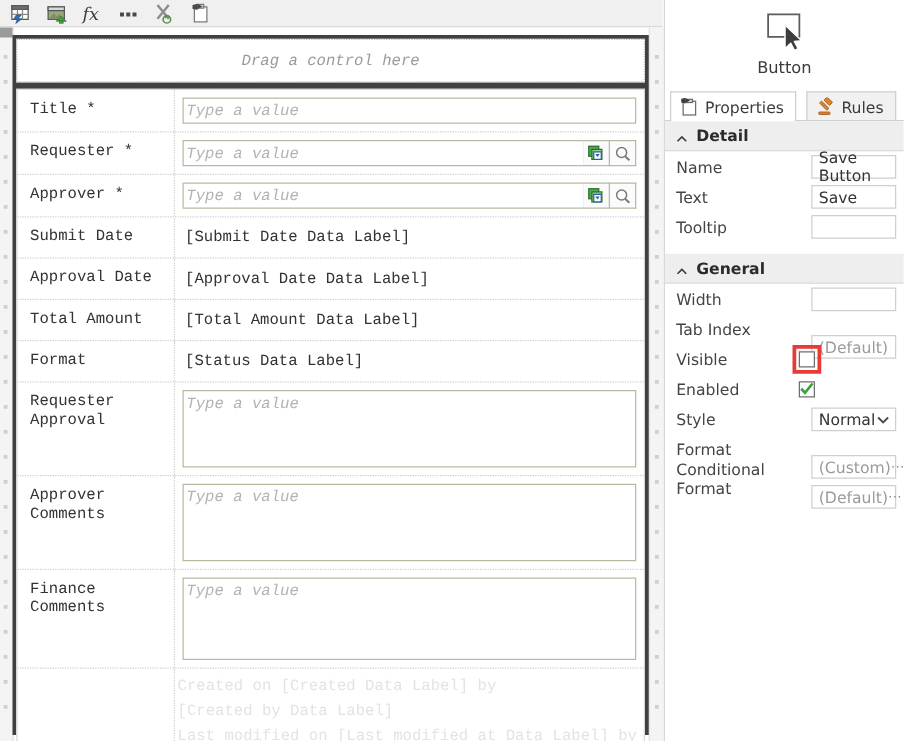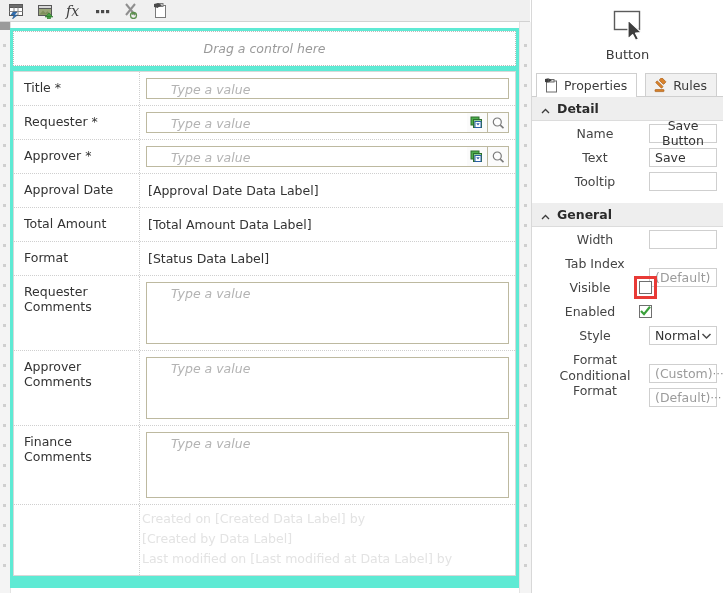--- a/index.html
+++ b/index.html
@@ -32,21 +32,21 @@
     position:absolute;left:519px;top:0;width:11px;height:571px;
     background:#f4f4f4;border-left:1px solid #e3e3e3;
   }
   .ruler-right .tick{position:absolute;left:4px;width:3px;height:3px;background:#cfcfcf;}
   .vscroll{
     position:absolute;left:0px;top:0px;width:10px;height:8px;background:#9a9a9a;
   }
 
   .form-outer{
     position:absolute;left:10px;top:6px;width:509px;height:560px;
-    background:#5eead4;box-sizing:border-box;
+    background:#404040;box-sizing:border-box;font-family:Liberation Mono, monospace;
   }
   .dropzone{
     margin:3px 3px 0 3px;height:33px;
     border:1px dotted #bbbbbb;
     display:flex;align-items:center;justify-content:center;
     color:#9a9a9a;font-style:italic;font-size:12.5px;background:#fff;
   }
   .form-table{
     margin:5px 3px 0 3px;border:1px solid #d8d8d8;background:#fff;
   }
@@ -58,21 +58,21 @@
     font-size:12.5px;color:#333;line-height:15px;
   }
   .fcell-ctrl{
     flex:1;box-sizing:border-box;padding:6px 6px 6px 6px;
     display:flex;align-items:flex-start;
   }
   .tbox{
     flex:1;height:21px;box-sizing:border-box;
     border:1px solid #bdb9a0;background:#fff;
     color:#b3b3b3;font-style:italic;font-size:12.5px;
-    padding:3px 24px;line-height:15px;
+    padding:3px 2px;line-height:15px;
   }
   .tbox.multi{height:62px;}
   .tbox.multi.tall{height:66px;}
   .datalabel{font-size:12.5px;color:#333;padding:3px 2px;}
   .lookup-icons{display:flex;align-items:center;margin-left:-1px;}
   .lkbtn{
     width:21px;height:21px;box-sizing:border-box;
     border:1px solid #bdb9a0;border-left:none;background:#fbfbfb;
     display:flex;align-items:center;justify-content:center;
   }
@@ -101,21 +101,21 @@
   .tab.active{background:#ffffff;position:relative;top:1px;height:24px;}
   .tab svg{display:block;}
 
   .section-head{
     height:23px;background:#eeeeee;border-bottom:1px solid #dcdcdc;
     display:flex;align-items:center;gap:7px;padding-left:9px;
     font-size:12.5px;font-weight:bold;color:#2b2b2b;
   }
   .chev{width:9px;height:9px;display:block;}
   .prow{
-    display:flex;align-items:center;height:24px;padding:0 6px 0 9px;box-sizing:border-box;text-align:center;
+    display:flex;align-items:center;height:24px;padding:0 6px 0 9px;box-sizing:border-box;
   }
   .plabel{flex:1;font-size:12.5px;color:#444;}
   .pval{
     width:68px;height:19px;box-sizing:border-box;border:1px solid #cfcfcf;background:#fff;
     font-size:12.5px;color:#333;padding:1px 5px;display:flex;align-items:center;
   }
   .pval.muted{color:#9b9b9b;margin-top:28px;}
   .pval.sel{justify-content:space-between;padding-right:4px;}
   .pval.ell{justify-content:space-between;padding-right:0;}
   .ell-dots{color:#8a8a8a;letter-spacing:1px;font-size:11px;}
@@ -302,20 +302,26 @@
               <div class="lkbtn">
                 <svg width="15" height="14" viewBox="0 0 15 14">
                   <circle cx="6.3" cy="6" r="4" fill="#fdfdfd" stroke="#7a7a7a" stroke-width="1.2"></circle>
                   <line x1="9.3" y1="9.2" x2="12.5" y2="12.2" stroke="#7a7a7a" stroke-width="1.6"></line>
                 </svg>
               </div>
             </div>
           </div>
         </div>
 
+        <div class="frow">
+          <div class="fcell-label">Submit Date</div>
+          <div class="fcell-ctrl">
+            <div class="datalabel">[Submit Date Data Label]</div>
+          </div>
+        </div>
 
         <div class="frow">
           <div class="fcell-label">Approval Date</div>
           <div class="fcell-ctrl">
             <div class="datalabel">[Approval Date Data Label]</div>
           </div>
         </div>
 
         <div class="frow">
           <div class="fcell-label">Total Amount</div>
@@ -325,21 +331,21 @@
         </div>
 
         <div class="frow">
           <div class="fcell-label">Format</div>
           <div class="fcell-ctrl">
             <div class="datalabel">[Status Data Label]</div>
           </div>
         </div>
 
         <div class="frow">
-          <div class="fcell-label">Requester Comments</div>
+          <div class="fcell-label">Requester Approval</div>
           <div class="fcell-ctrl">
             <div class="tbox multi">Type a value</div>
           </div>
         </div>
 
         <div class="frow">
           <div class="fcell-label">Approver Comments</div>
           <div class="fcell-ctrl">
             <div class="tbox multi">Type a value</div>
           </div>

